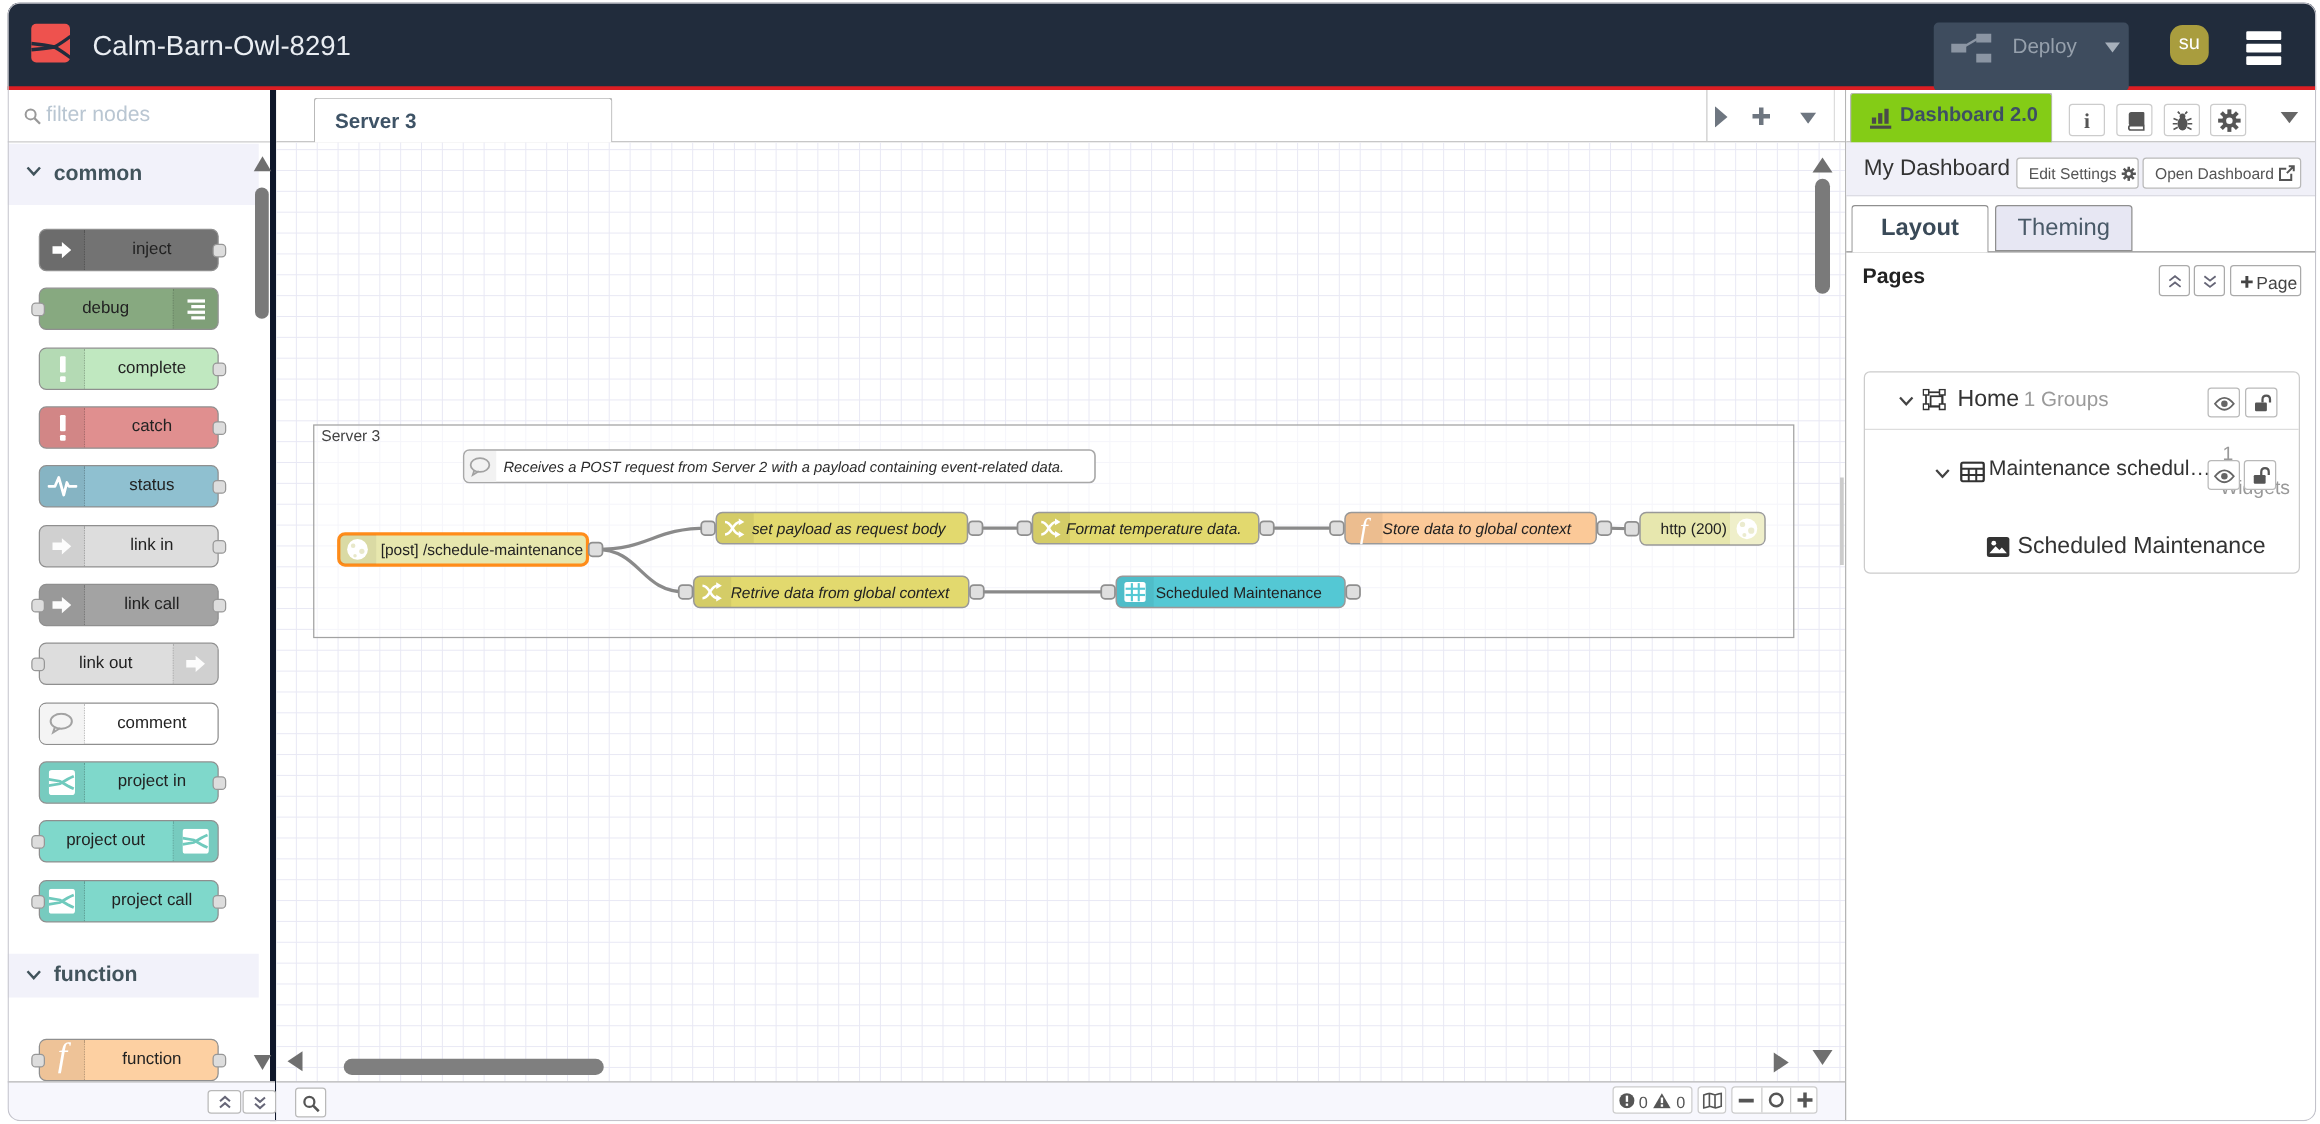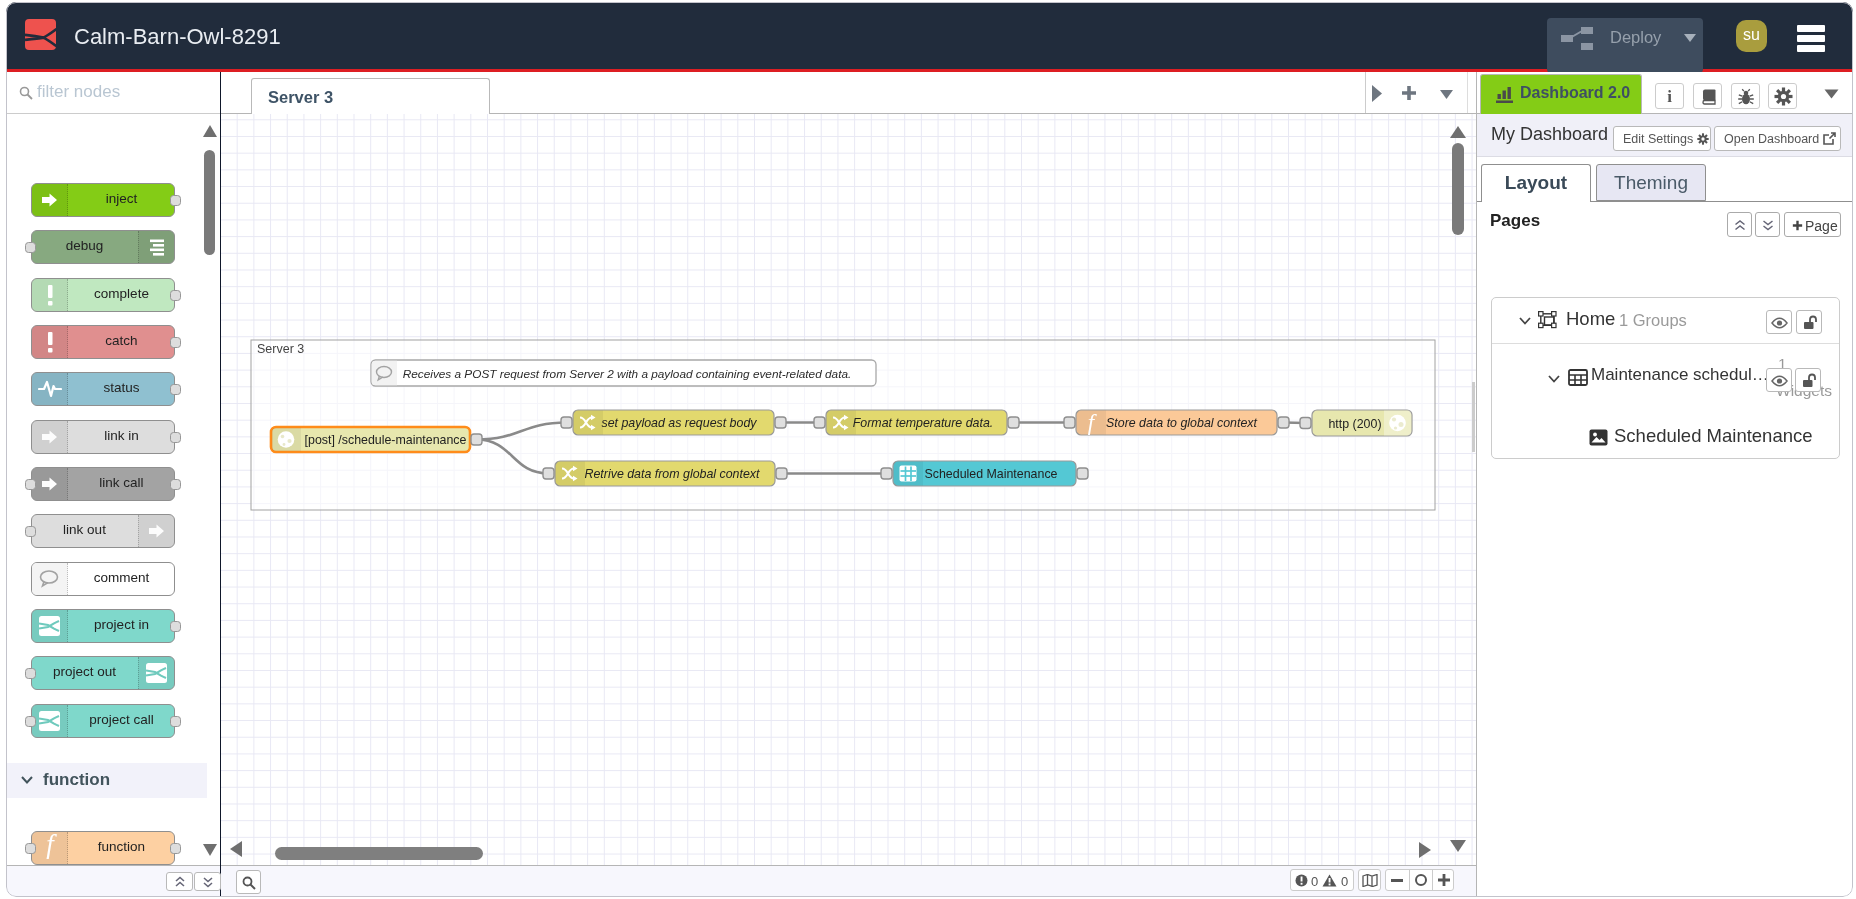--- a/index.html
+++ b/index.html
@@ -22,21 +22,21 @@
   .deploy .dcaret { position:absolute; left:137px; top:16px; width:0; height:0;
     border-left:6.5px solid transparent; border-right:6.5px solid transparent;
     border-top:8.5px solid #a7b0bb; }
   .avatar { position:absolute; left:1730px; top:18px; width:31px; height:32px;
     background:#a99d3e; border-radius:10px; color:#fff; font-size:16px;
     text-align:center; line-height:30px; }
   .burger { position:absolute; left:1791px; top:23px; width:28px; height:30px; }
   .burger i { display:block; height:6.6px; background:#fff; margin-bottom:3.6px; border-radius:1px; }
   
   .palette { position:absolute; left:0; top:70px; width:215px; height:825px;
-    background:#fff; border-right:1px solid #0f172a; }
+    background:#fff; border-right:5px solid #0f172a; }
   .psearch { position:absolute; left:0; top:0; width:100%; height:42px;
     border-bottom:1px solid #ccc; }
   .psearch .ph { position:absolute; left:31px; top:10px; font-size:17px; color:#b9c6d2; }
   .pcat { position:absolute; left:0; width:201px; background:#f2f2fa; }
   .pcat .ct { position:absolute; left:37px; font-size:17px; font-weight:bold; color:#42545c; }
   .pnode { position:absolute; left:25px; width:144px; height:34px; border:1px solid #8f8f8f;
     border-radius:6px; font-size:13.5px; color:#222; }
   .picon { position:absolute; top:0; width:36px; height:32px; background:rgba(0,0,0,0.06); }
   .picon.l { left:0; border-radius:5px 0 0 5px; border-right:1px dotted rgba(0,0,0,0.22); }
   .picon.r { right:0; border-radius:0 5px 5px 0; border-left:1px dotted rgba(0,0,0,0.22); }
@@ -98,22 +98,28 @@
   </div>
 
   <div class="palette">
     <div class="psearch">
       <svg class="abs" style="left:13px;top:14px" width="14" height="14" viewBox="0 0 14 14">
         <circle cx="5.5" cy="5.5" r="4" fill="none" stroke="#999" stroke-width="1.6"></circle>
         <path d="M8.5 8.5 L13 13" stroke="#999" stroke-width="1.8"></path>
       </svg>
       <div class="ph">filter nodes</div>
     </div>
-
-    <div class="pnode" style="top:111px;background:#84cc16">
+    <div class="pcat" style="top:43px;height:49px">
+      <svg class="abs" style="left:15px;top:18px" width="12" height="8" viewBox="0 0 12 8">
+        <path d="M1 1 L6 6.5 L11 1" fill="none" stroke="#42545c" stroke-width="2"></path>
+      </svg>
+      <div class="ct" style="top:14px">common</div>
+    </div>
+
+    <div class="pnode" style="top:111px;background:#737373">
       <div class="picon l">
           <svg class="abs" style="left:8px;top:6px" width="20" height="20" viewBox="0 0 20 20">
         <path d="M2 7 H9.5 V3.5 L17 10 L9.5 16.5 V13 H2 Z" fill="#fff"></path>
           </svg>
         </div>
       <div class="plab l">inject</div>
         <div class="pport pr"></div>
     </div>
 
     <div class="pnode" style="top:158px;background:#87a980">

